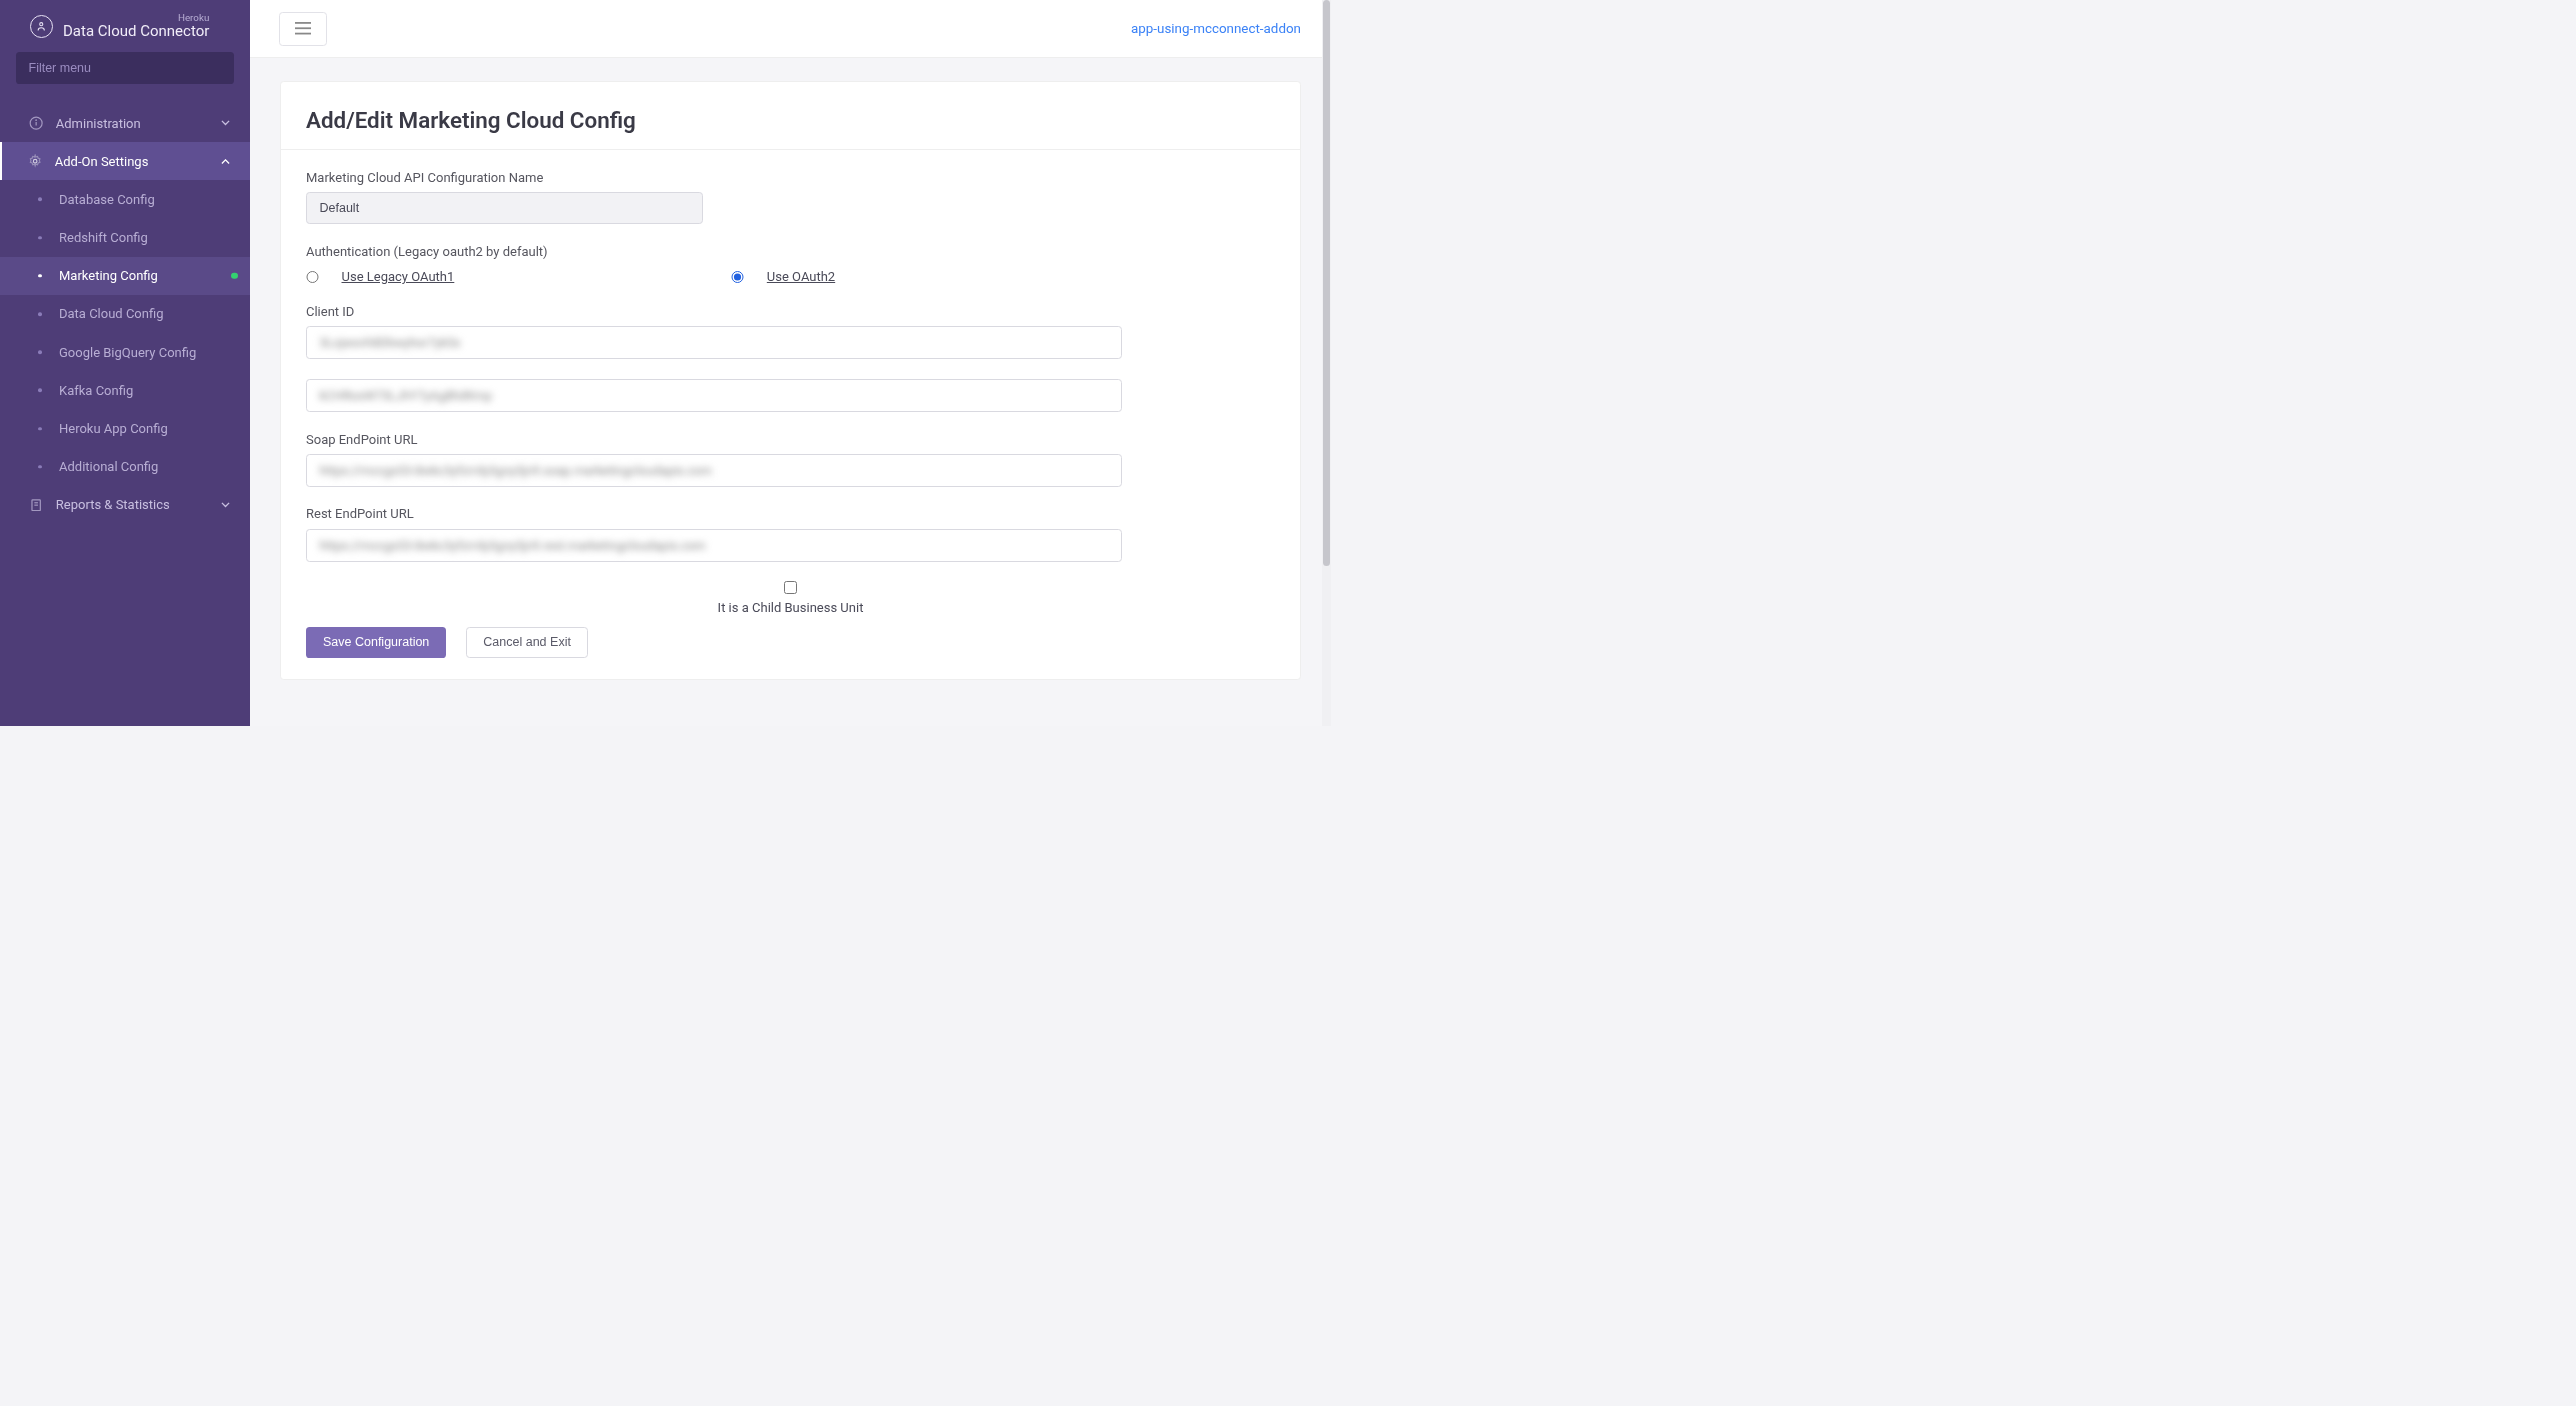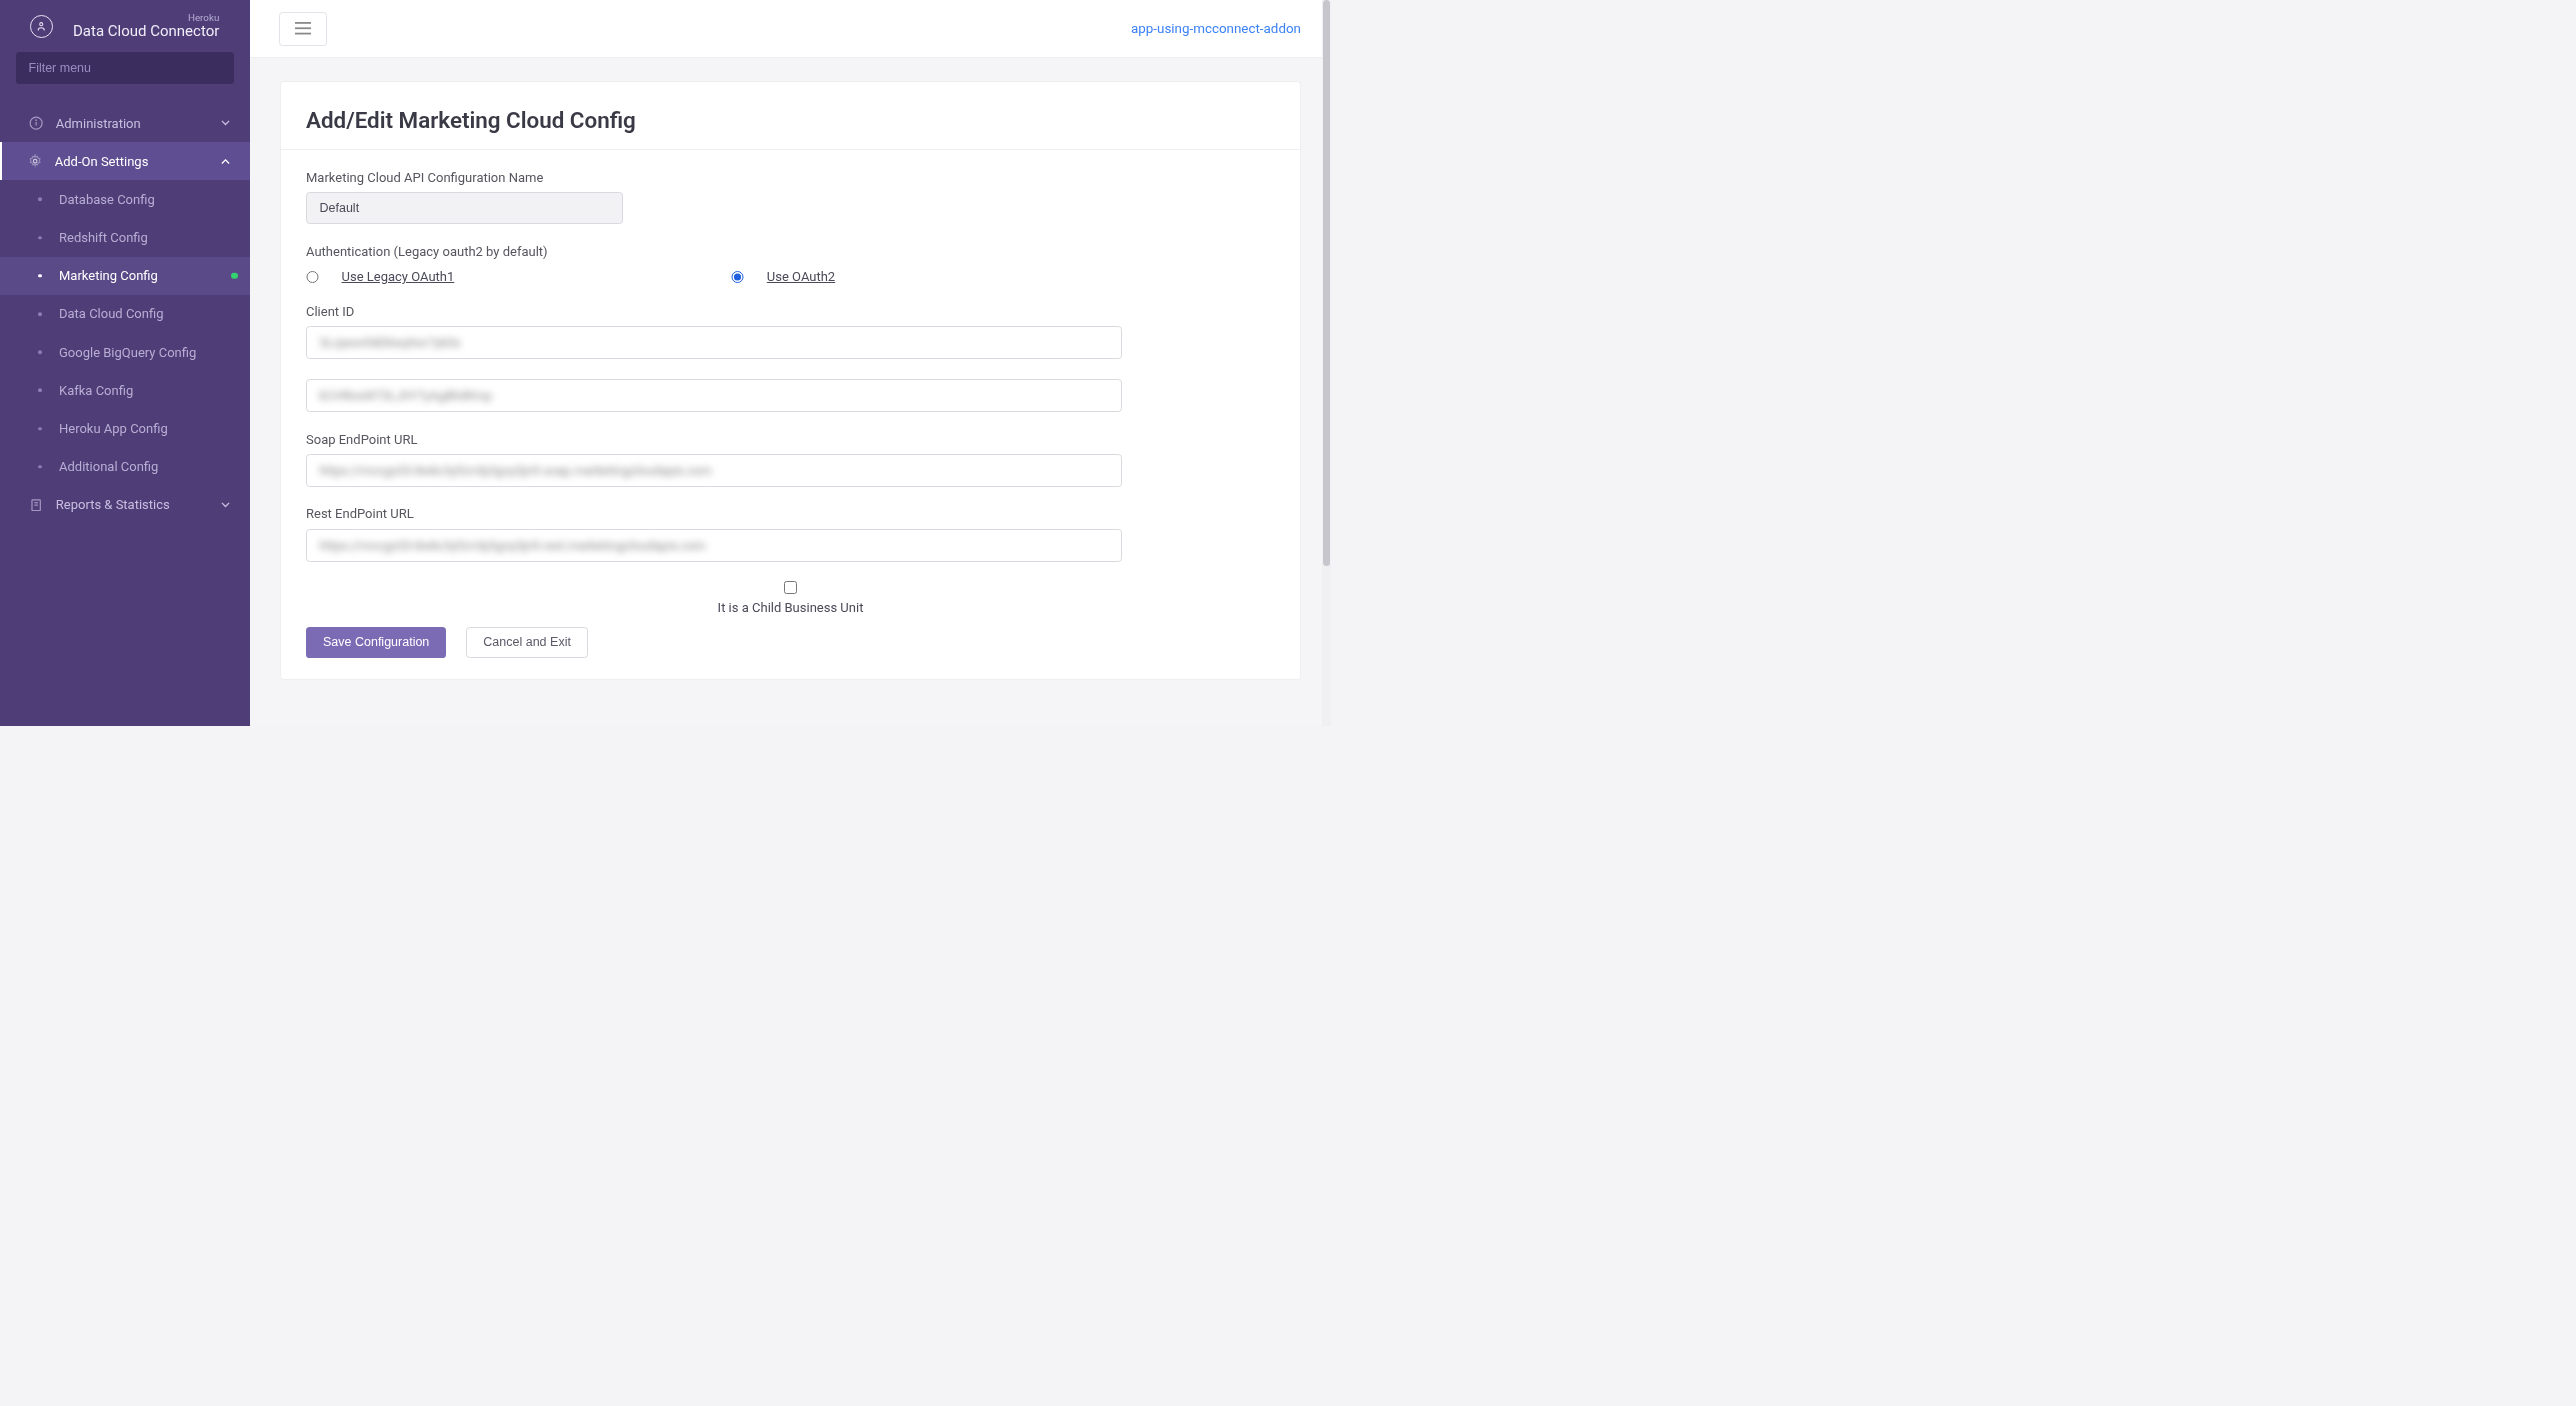--- a/index.html
+++ b/index.html
@@ -21,21 +21,21 @@
   background: linear-gradient(180deg, #4a3a7a 0%, #5a4a8a 50%, #6a5a9a 100%);
   background: #4e3d77;
   color: #d8d2e8;
   display: flex;
   flex-direction: column;
   flex-shrink: 0;
 }
 .brand {
   display: flex;
   align-items: center;
-  gap: 20px;
+  gap: 10px;
   padding: 12.5px 14.3px 12.5px 30px;
   position: relative;
 }
 .brand-logo {
   width: 23px;
   height: 23px;
   border: 1.3px solid #e8e2f5;
   border-radius: 50%;
   display: flex;
   align-items: center;
@@ -156,21 +156,21 @@
 .form-label { display: block; color: #56565f; font-size: 13px; margin-bottom: 7.2px; }
 .form-control {
   width: 100%;
   padding: 8px 12.5px;
   border: 0.9px solid #d9d9e0;
   border-radius: 3.6px;
   font-size: 12.5px;
   color: #4a4a58;
   background: #fff;
 }
-.form-control.narrow { width: 317px; }
+.form-control.narrow { width: 397px; }
 .form-control.wide { width: 816px; }
 .form-control[readonly] { background: #f2f2f5; }
 .blurred { filter: blur(3.6px); color: #888; user-select: none; }
 .radio-row { display: flex; gap: 277px; margin-top: 10.7px; }
 .radio-item { display: flex; align-items: center; gap: 23px; font-size: 13px; cursor: pointer; text-decoration: underline; }
 .radio-item input[type=radio] { width: 12.5px; height: 12.5px; accent-color: #2060e0; }
 .check-item { display: flex; align-items: center; gap: 5.4px; font-size: 13px; margin-bottom: 12.5px; flex-direction: column; }
 .btn-row { display: flex; gap: 20px; }
 .btn {
   padding: 7.2px 16px;

